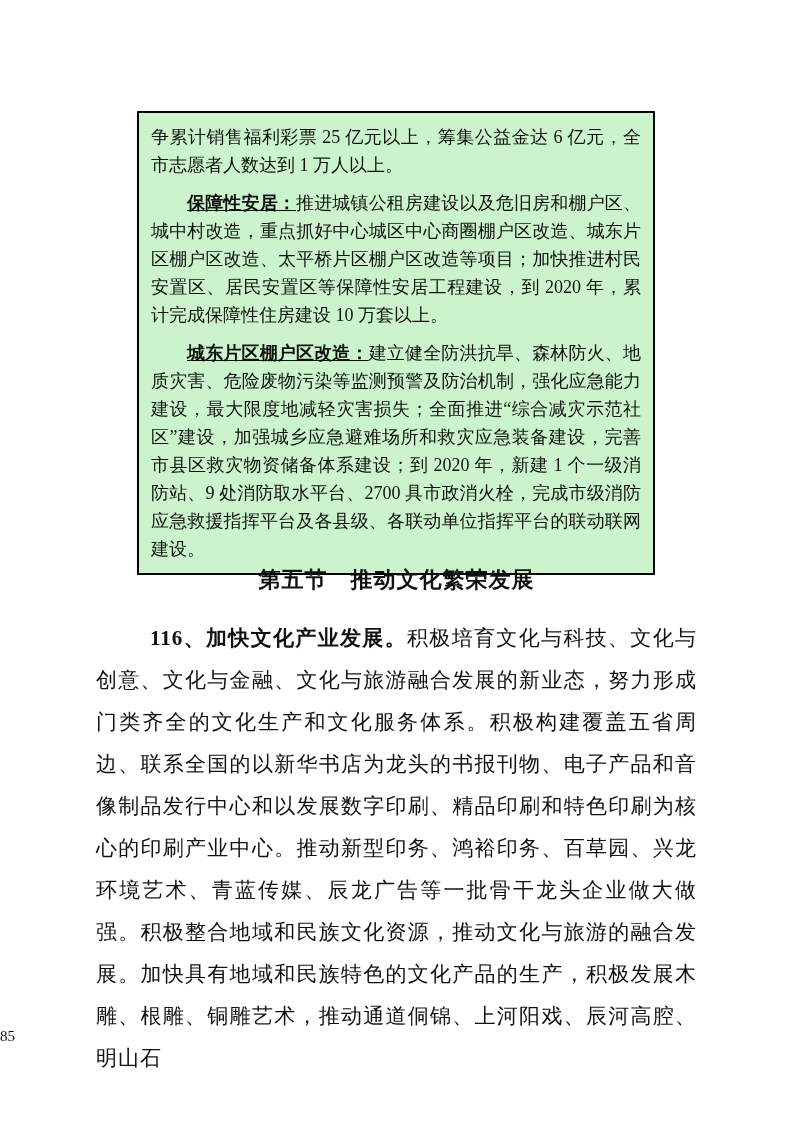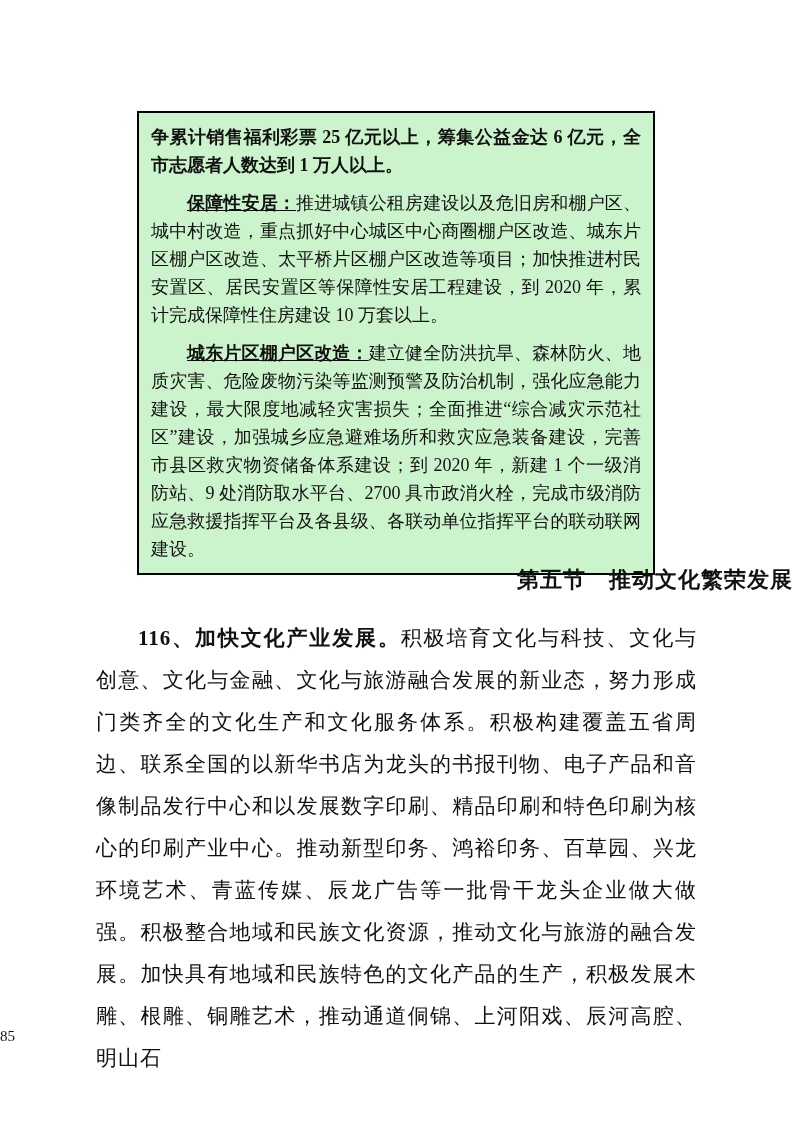--- a/index.html
+++ b/index.html
@@ -20,55 +20,55 @@
     box-sizing:border-box;
     border:2px solid #000000;
     background:#ccf4cc;
     padding:10px 12px;
     font-size:18px;
     line-height:28px;
     text-align:justify;
     text-justify:inter-character;
   }
   .infobox p { margin:0; text-indent:2em; }
-  .infobox p.no-indent { text-indent:0;font-weight:bold; }
+  .infobox p.no-indent { text-indent:0; }
   .infobox p + p { margin-top:10px; }
   .infobox .lead {
     font-family:"Liberation Sans", sans-serif;
     font-weight:bold;
     text-decoration:underline;
   }
 
   
   .section-heading {
     position:absolute;
     top:565px; left:0;
     width:100%;
     margin:0;
-    text-align:right;
+    text-align:center;
     font-size:22px;
     font-weight:bold;
     letter-spacing:1px;
     font-family:"Liberation Serif", serif;
   }
 
   
   .body-para {
     position:absolute;
     top:617px; left:96px;
     width:601px;
     margin:0;
     font-size:21px;
     line-height:42px;
     letter-spacing:1px;
     text-align:justify;
     text-justify:inter-character;
     text-indent:2em;
   }
-  .body-para .lead { font-weight:bold; }
+  .body-para .lead { font-weight:bold;margin-left:12px; }
 
   
   .page-number {
     position:absolute;
     top:1028px; left:0;
     width:100%;
     text-align:left;
     font-size:15px;
     color:#111111;
   }

